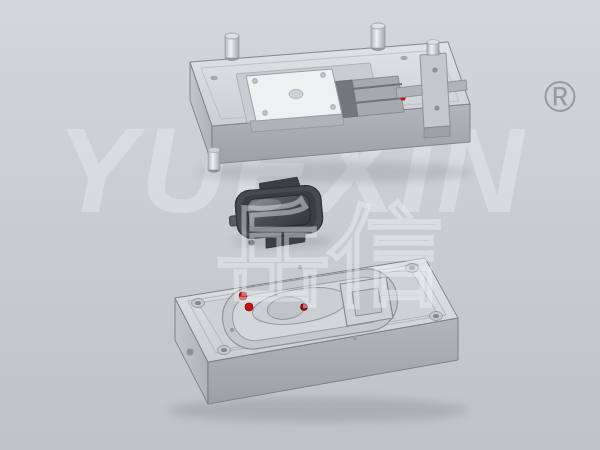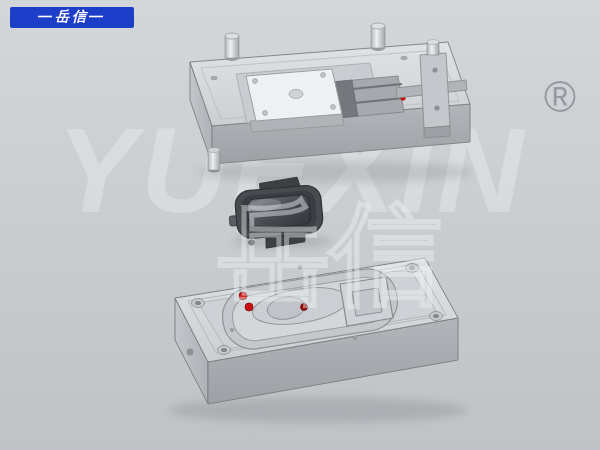--- a/index.html
+++ b/index.html
@@ -182,16 +182,15 @@
       <circle cx="355" cy="338" r="2.2" fill="#9a9ea2"></circle>
       <circle cx="232" cy="330" r="2.2" fill="#9a9ea2"></circle>
 
       <circle cx="190" cy="352" r="3.4" fill="#8d9195"></circle>
     </g>
 
     <text x="330" y="292" text-anchor="middle" font-size="112" font-weight="bold" fill="none" stroke="#eef1f3" stroke-opacity="0.45" stroke-width="1.4">岳信</text>
   </svg>
 
   <div class="logo">
-    <div class="logo-cn">—岳信—</div>
   </div>
 
 </div>
 
 </body></html>

